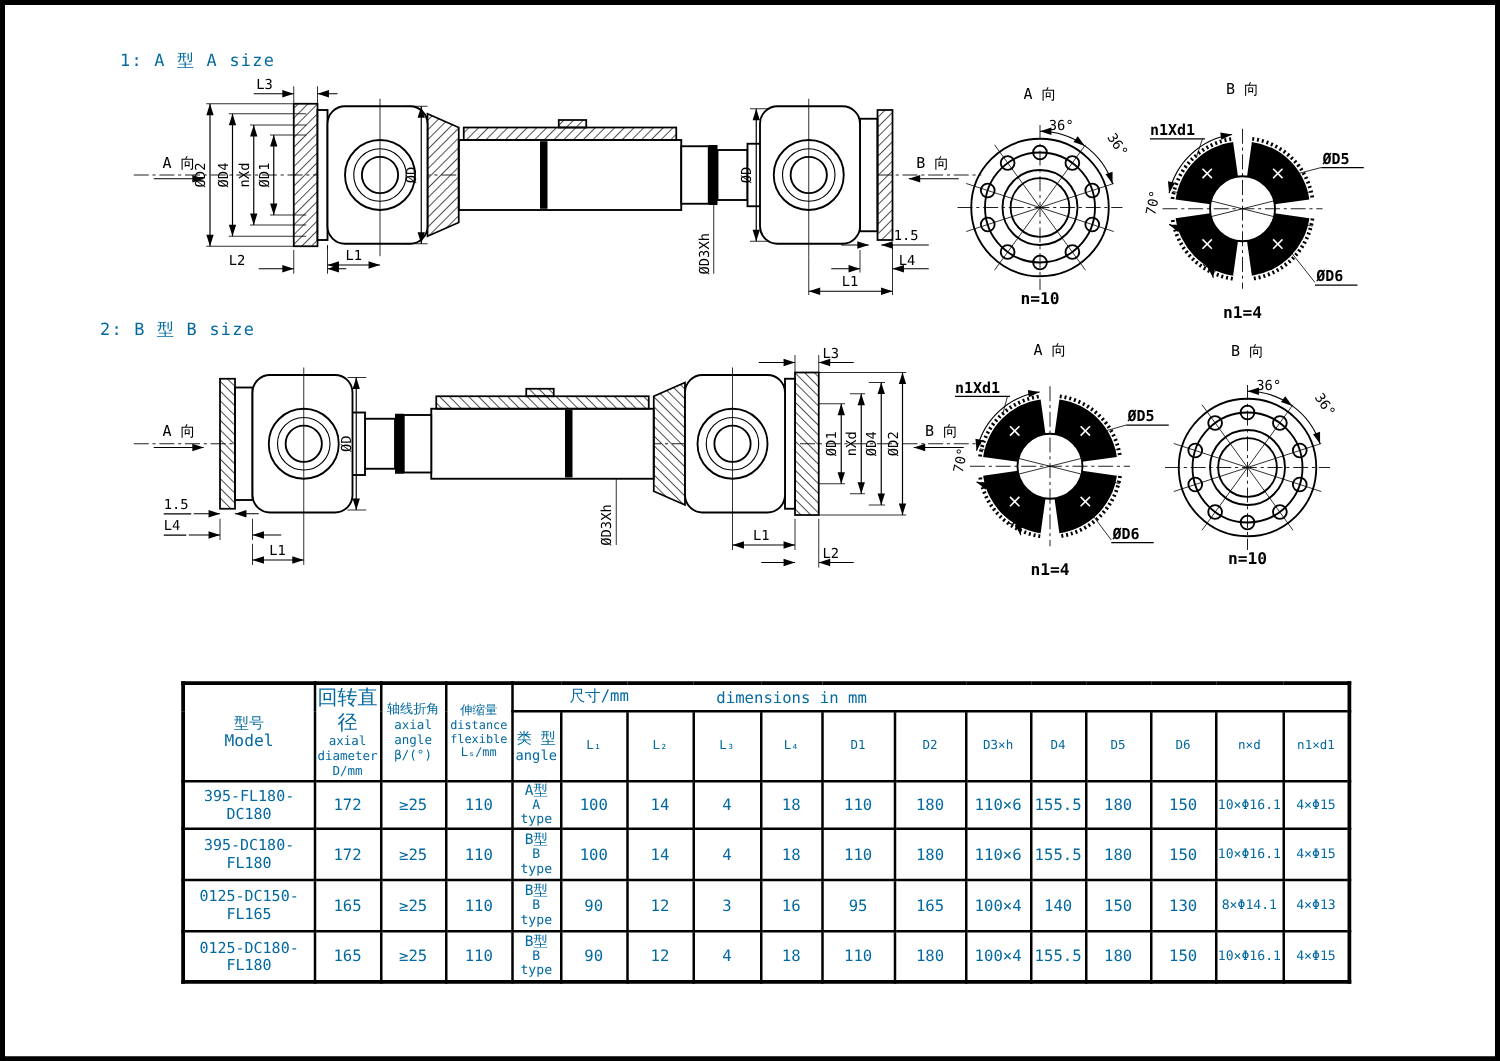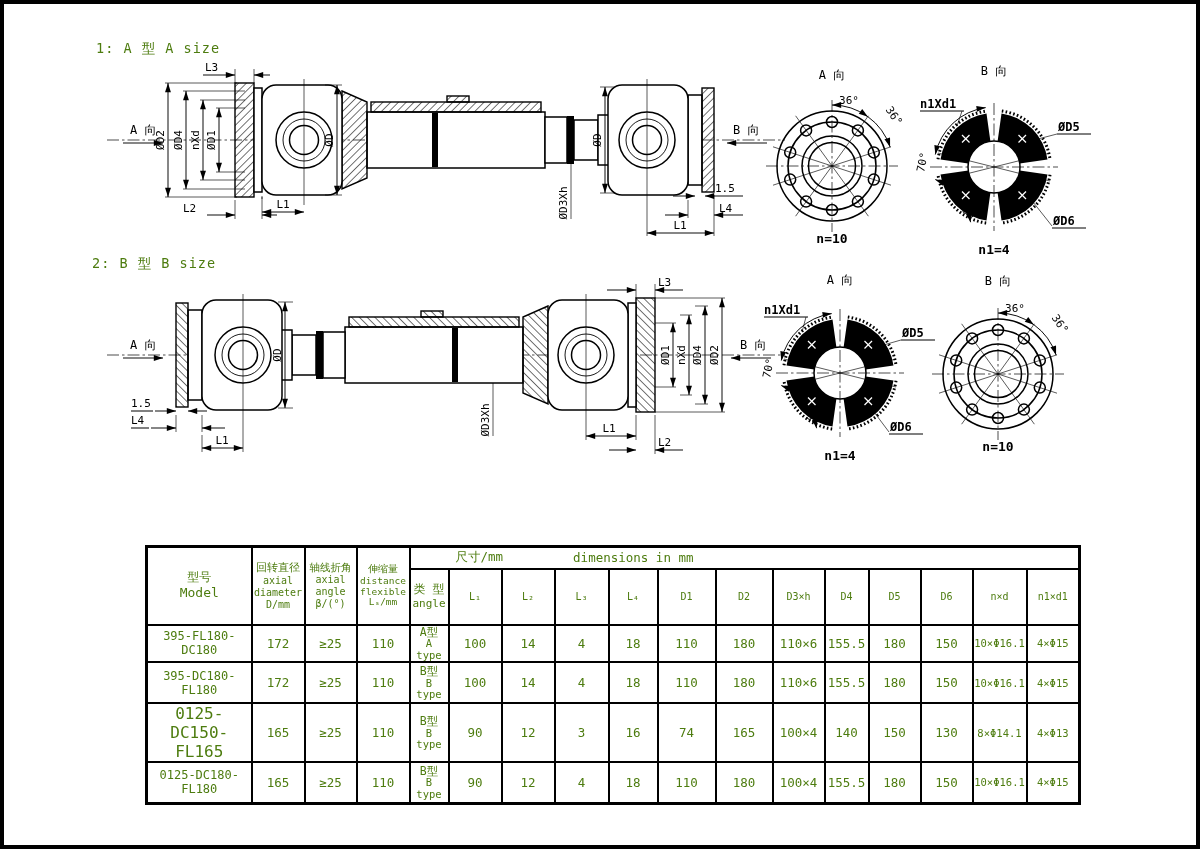--- a/index.html
+++ b/index.html
@@ -1,17 +1,17 @@
 <!DOCTYPE html>
 <html><head>
 <meta charset="utf-8">
 <style>
   html,body{margin:0;padding:0;background:#e8e8e8}
   #page{position:relative;width:1200px;height:849px;background:#fff;overflow:hidden;
-        font-family:"DejaVu Sans Mono","Liberation Mono",monospace;color:#4d7c0f}
+        font-family:"DejaVu Sans Mono","Liberation Mono",monospace;color:#0369a1}
   #frame{position:absolute;inset:0;border:4px solid #000;pointer-events:none}
   .abs{position:absolute}
   .sec-title{position:absolute;font-size:13.5px;letter-spacing:1px;white-space:pre}
   svg text{font-family:"DejaVu Sans Mono","Liberation Mono",monospace;font-size:11px;fill:#000;stroke:none}
   svg .ttl{font-size:12px}
   svg .bold{font-weight:bold;font-size:13px}
   .ln{fill:none;stroke:#000;stroke-width:1.5}
   .t{stroke-width:.9}
   .w{fill:#fff;stroke:#000;stroke-width:1.5}
   .f{fill:url(#h);stroke:#000;stroke-width:1.4}
@@ -32,21 +32,21 @@
   .typ2{font-size:10.5px;line-height:1.1}
   .colhead{font-size:10px}
 </style>
 </head>
 <body>
 
 <div id="page">
   <div id="frame"></div>
 
   <div class="sec-title" style="left:96px;top:40px">1: A 型 A size</div>
-  <div class="sec-title" style="left:92px;top:255px">2: B 型 B size</div>
+  <div class="sec-title" style="left:80px;top:255px">2: B 型 B size</div>
 
   <svg class="abs" style="left:95px;top:55px" width="700" height="200" viewBox="0 0 700 200">
     <defs>
       <pattern id="h" patternUnits="userSpaceOnUse" width="5.5" height="5.5" patternTransform="rotate(45)">
         <line x1="0" y1="0" x2="0" y2="5.5" stroke="#000" stroke-width="1.1"></line>
       </pattern>
       <marker id="arr" viewBox="0 0 12 12" refX="11" refY="6" markerWidth="11" markerHeight="11" markerUnits="userSpaceOnUse" orient="auto-start-reverse">
         <path d="M1 2.8 L11 6 L1 9.2 Z" fill="#000"></path>
       </marker>
 
@@ -334,21 +334,21 @@
         <col style="width:54px">
       <col style="width:53px">
     </colgroup>
     <thead>
       <tr style="height:22px">
         <th rowspan="2">
           <div class="hz">型号</div>
           <div class="he" style="font-size:13px">Model</div>
         </th>
         <th rowspan="2">
-          <div class="hz" style="font-size:11px">回转直径</div>
+          <div class="hz" style="font-size:16px">回转直径</div>
           <div class="he">axial</div>
           <div class="he">diameter</div>
           <div class="he">D/mm</div>
         </th>
         <th rowspan="2">
           <div class="hz" style="font-size:10.5px">轴线折角</div>
           <div class="he">axial</div>
           <div class="he">angle</div>
           <div class="he">β/(°)</div>
         </th>
@@ -423,33 +423,33 @@
         <td class="val">110</td>
         <td class="val">180</td>
         <td class="val">110×6</td>
         <td class="val">155.5</td>
         <td class="val">180</td>
         <td class="val">150</td>
         <td class="sm">10×Φ16.1</td>
         <td class="sm">4×Φ15</td>
       </tr>
       <tr style="height:41px">
-        <td class="val" style="font-size:16px">0125-DC150-FL165</td>
+        <td class="val" style="font-size:12px">0125-DC150-FL165</td>
         <td class="val">165</td>
         <td class="val">≥25</td>
         <td class="val">110</td>
         <td>
           <div class="typ1">B型</div>
           <div class="typ2">B type</div>
         </td>
         <td class="val">90</td>
         <td class="val">12</td>
         <td class="val">3</td>
         <td class="val">16</td>
-        <td class="val">74</td>
+        <td class="val">95</td>
         <td class="val">165</td>
         <td class="val">100×4</td>
         <td class="val">140</td>
         <td class="val">150</td>
         <td class="val">130</td>
         <td class="sm">8×Φ14.1</td>
         <td class="sm">4×Φ13</td>
       </tr>
       <tr style="height:41px">
         <td class="val" style="font-size:12px">0125-DC180-FL180</td>

